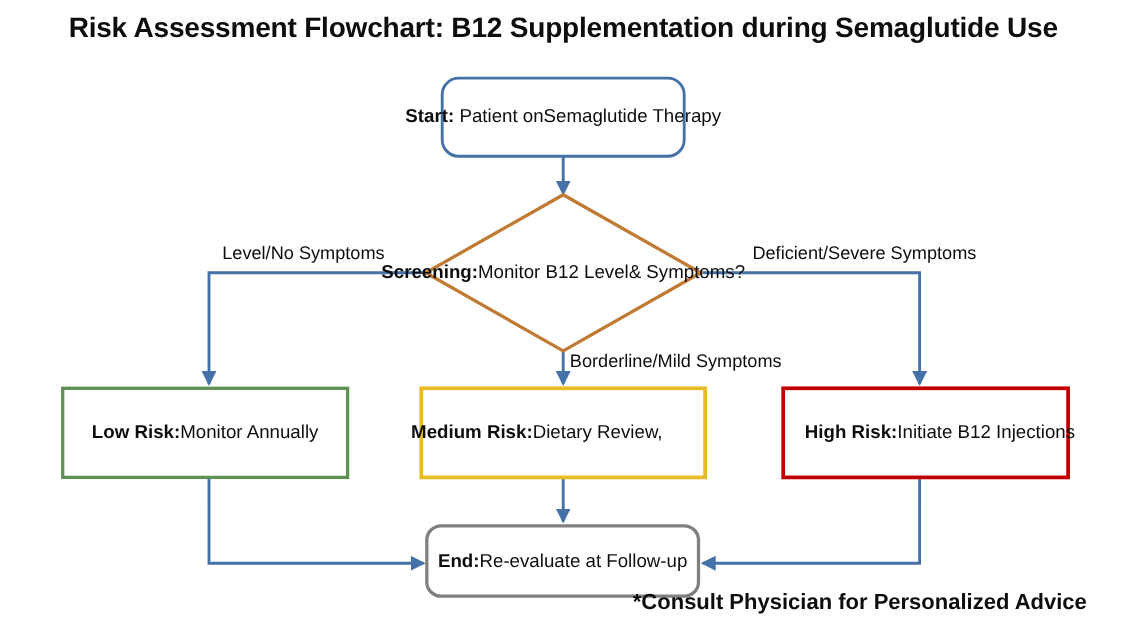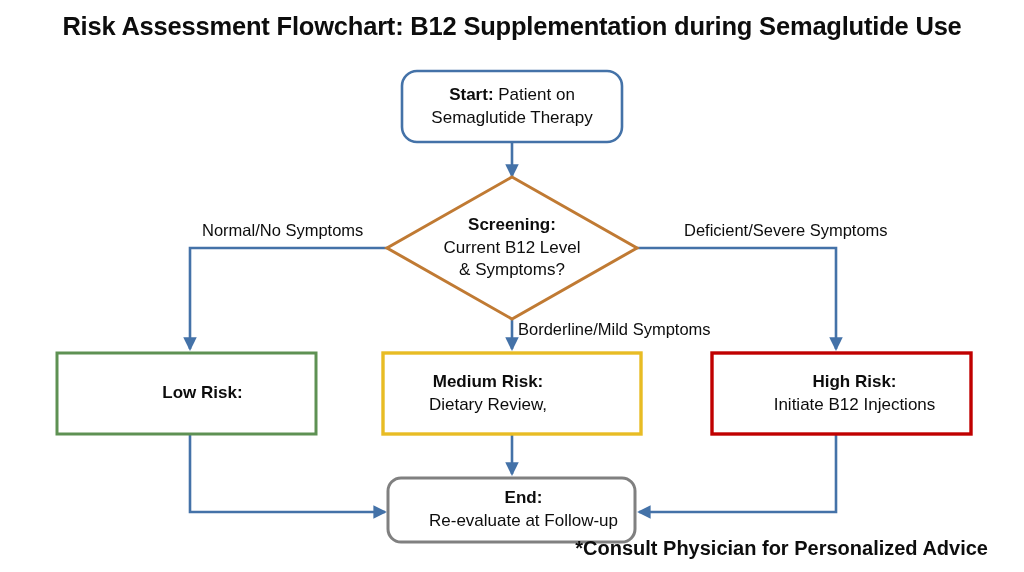--- a/index.html
+++ b/index.html
@@ -35,21 +35,20 @@
   }
   svg.flow {
     position: absolute;
     left: 0; top: 0;
     width: 1024px;
     height: 572px;
   }
   .node-text {
     position: absolute;
     display: flex;
-    flex-direction: column;
     align-items: center;
     justify-content: center;
     text-align: center;
     font-size: 17px;
     line-height: 1.33;
     color: #0d0d0d;
     pointer-events: none;
   }
   .node-text .t-bold { font-weight: bold; }
   .node-text .line { white-space: nowrap; }
@@ -126,44 +125,45 @@
 
   <div class="node-text" style="left:402px; top:71px; width:220px; height:71px;">
     <div class="line">
       <span class="t-bold">Start:</span><span> Patient on</span>
     </div>
     <div class="line">Semaglutide Therapy</div>
   </div>
 
   <div class="node-text" style="left:387px; top:177px; width:250px; height:142px;">
     <div class="line t-bold">Screening:</div>
-    <div class="line">Current B12 Level</div>
+    <div class="line">Monitor B12 Level</div>
     <div class="line">&amp; Symptoms?</div>
   </div>
 
-  <div class="node-text" style="left:57px; top:353px; width:259px; height:81px;padding-left:16px;">
+  <div class="node-text" style="left:57px; top:353px; width:259px; height:81px;">
     <div class="line t-bold">Low Risk:</div>
+    <div class="line">Monitor Annually</div>
   </div>
 
   <div class="node-text" style="left:383px; top:353px; width:210px; height:81px;">
     <div class="line t-bold">Medium Risk:</div>
     <div class="line">Dietary Review,</div>
   </div>
 
   <div class="node-text" style="left:712px; top:353px; width:259px; height:81px;padding-left:13px;">
     <div class="line t-bold">High Risk:</div>
     <div class="line">Initiate B12 Injections</div>
   </div>
 
-  <div class="node-text" style="left:388px; top:478px; width:247px; height:64px;padding-left:12px;">
+  <div class="node-text" style="left:388px; top:478px; width:247px; height:64px;">
     <div class="line t-bold">End:</div>
     <div class="line">Re-evaluate at Follow-up</div>
   </div>
 
-  <div class="edge-label" style="left:202px; top:221px;">Normal/No Symptoms</div>
+  <div class="edge-label" style="left:202px; top:221px;">Level/No Symptoms</div>
 
   <div class="edge-label" style="left:518px; top:320px;">Borderline/Mild Symptoms</div>
 
   <div class="edge-label" style="left:644px; top:221px;margin-left:40px;">Deficient/Severe Symptoms</div>
 
   <div class="footnote">*Consult Physician for Personalized Advice</div>
 
 </div>
 
 </body></html>

